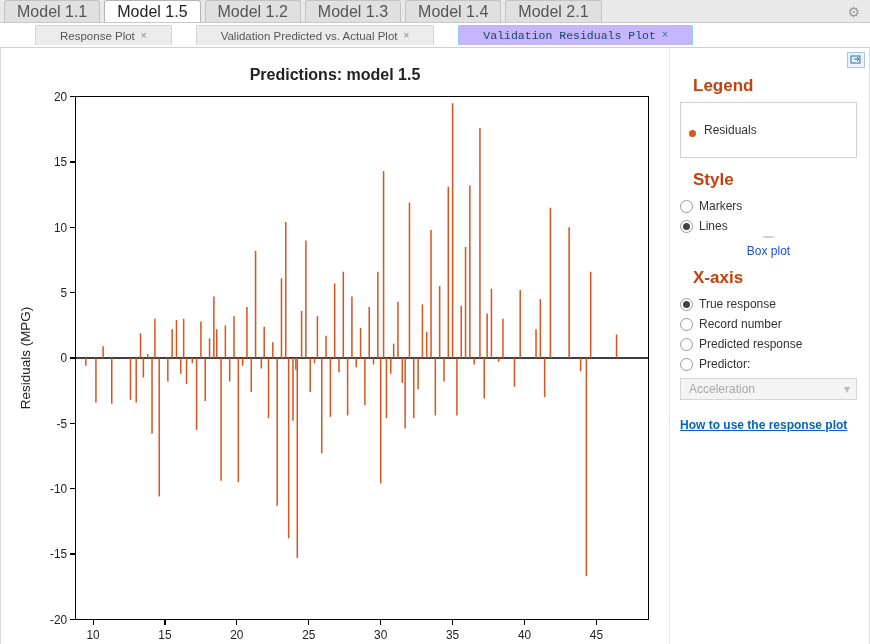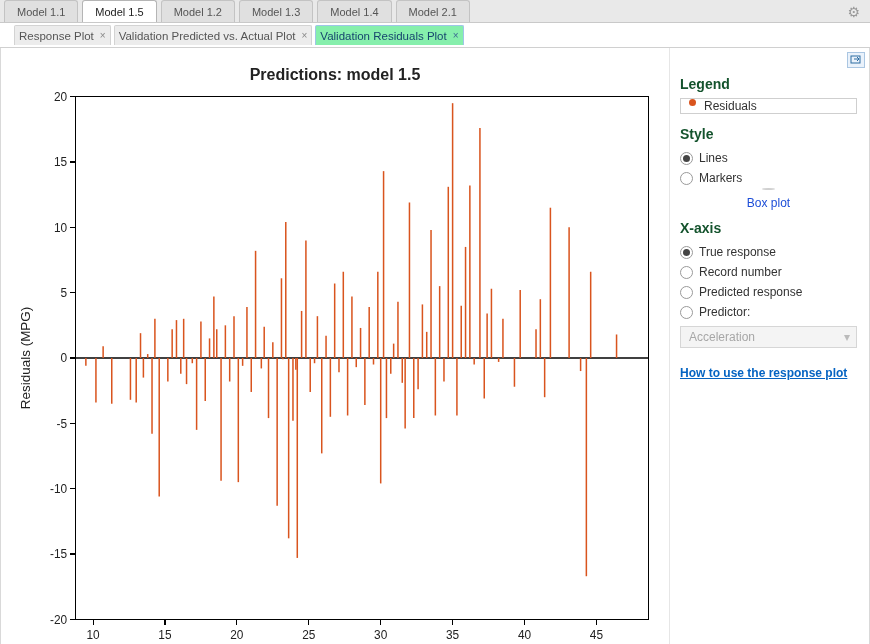--- a/index.html
+++ b/index.html
@@ -28,21 +28,21 @@
   .model-tab {
     display: flex; align-items: center;
     height: 22px;
     padding: 0 12px;
     background: #e0e0e0;
     border: 1px solid #c3c3c3;
     border-bottom: none;
     border-radius: 3px 3px 0 0;
     color: #555;
     cursor: pointer;
-    font-size: 11px;
+    font-size: 16px;
   }
   .model-tab.active {
     background: #fff;
     color: #222;
     font-weight: 500;
     border-color: #b5b5b5;
   }
   .model-tabs .gear {
     position: absolute; right: 10px; top: 4px;
     color: #999; cursor: pointer; font-size: 14px;
@@ -56,33 +56,35 @@
   .plot-tabs {
     display: flex;
     align-items: center;
     height: 24px;
     padding-left: 14px;
     gap: 3px;
   }
   .plot-tab {
     display: flex; align-items: center; gap: 4px;
     height: 20px;
-    padding: 0 4px;
+    padding: 0 24px;
     background: #ececec;
     border: 1px solid #d3d3d3;
     border-bottom: none;
     border-radius: 2px 2px 0 0;
     color: #555;
     font-size: 11.5px;
     cursor: pointer;
+    margin-left: 21px;
   }
   .plot-tab.active {
-    background: #86efac;
+    background: #c4b5fd;
     border-color: #9fc5e8;
     color: #16456d;
+    font-family: Liberation Mono, monospace;
   }
   .plot-tab .x {
     color: #888; font-size: 10px; margin-left: 2px;
   }
   .plot-tab.active .x { color: #3d6b93; }
 
   
   .main {
     flex: 1;
     display: flex;
@@ -119,28 +121,28 @@
   .chart-svg { flex: 1; }
 
   
   .side {
     width: 200px;
     padding: 24px 12px 10px 10px;
     border-left: 1px solid #e6e6e6;
   }
   .sec-head {
     font-weight: 700;
-    font-size: 14px;
-    margin: 4px 0 6px 0;
-    color: #14532d;
+    font-size: 17px;
+    margin: 4px 0 6px 13px;
+    color: #c2410c;
   }
   .legend-box {
     border: 1px solid #cfcfcf;
-    padding: 0 8px;
-    display: flex; align-items: flex-start; gap: 8px;
+    padding: 20px 8px;
+    display: flex; align-items: flex-end; gap: 8px;
     margin-bottom: 12px;
     background: #fff;
   }
   .legend-dot {
     width: 7px; height: 7px; border-radius: 50%;
     background: #d9541e;
     display: inline-block;
   }
   .radio-row {
     display: flex; align-items: center; gap: 6px;
@@ -391,26 +393,26 @@
 
   <div class="side">
     <div class="sec-head">Legend</div>
     <div class="legend-box">
       <span class="legend-dot"></span>
       <span>Residuals</span>
     </div>
 
     <div class="sec-head">Style</div>
     <div class="radio-row">
+      <span class="radio"></span>
+      <span>Markers</span>
+    </div>
+    <div class="radio-row">
       <span class="radio sel"></span>
       <span>Lines</span>
-    </div>
-    <div class="radio-row">
-      <span class="radio"></span>
-      <span>Markers</span>
     </div>
     <div class="radio-row disabled">
       <span class="radio disabled"></span>
       <span>Box plot</span>
     </div>
 
     <div class="sec-head" style="margin-top:12px">X-axis</div>
     <div class="radio-row">
       <span class="radio sel"></span>
       <span>True response</span>

